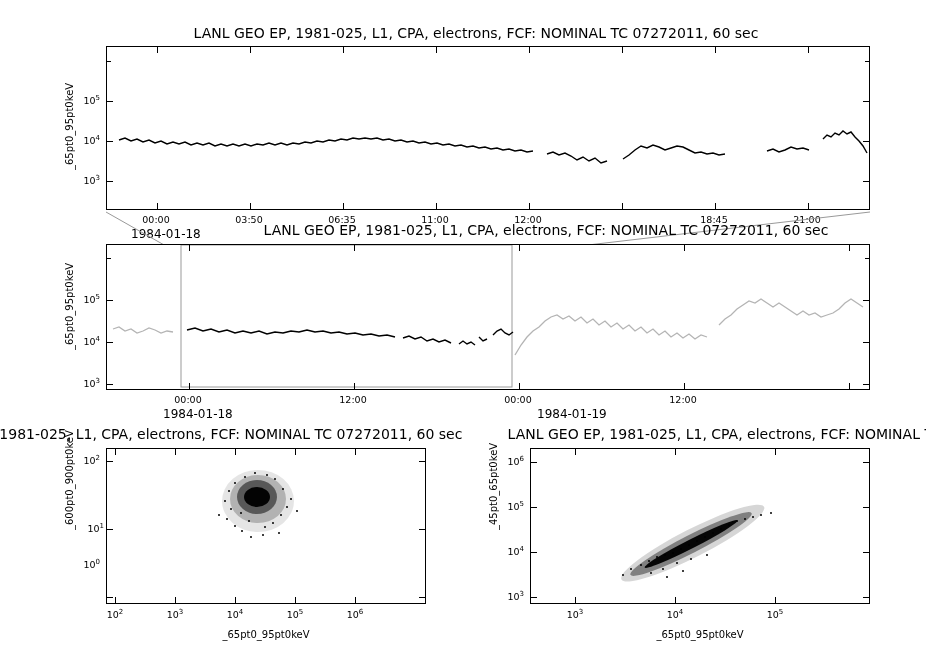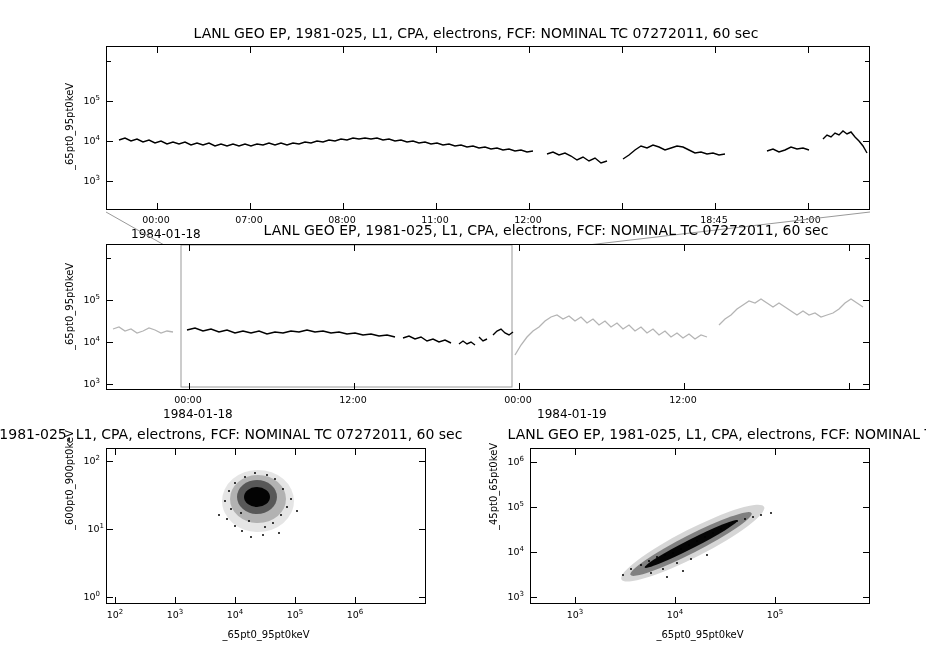--- a/index.html
+++ b/index.html
@@ -118,22 +118,22 @@
         <path d="M716,92 L720,88 L724,90 L728,86 L732,88 L736,84 L740,87 L744,85 L748,90 L752,94 L756,99 L760,106"></path>
       </g>
     </svg>
   </div>
 
   <div class="tick-label-y" style="left:72px; top:174px; width:28px;"><span>10</span><span class="sup">3</span></div>
   <div class="tick-label-y" style="left:72px; top:134px; width:28px;"><span>10</span><span class="sup">4</span></div>
   <div class="tick-label-y" style="left:72px; top:94px; width:28px;"><span>10</span><span class="sup">5</span></div>
 
   <div class="tick-label-x" style="left:126px; top:214px; width:60px;">00:00</div>
-  <div class="tick-label-x" style="left:219px; top:214px; width:60px;">07:00</div>
-  <div class="tick-label-x" style="left:312px; top:214px; width:60px;">08:00</div>
+  <div class="tick-label-x" style="left:219px; top:214px; width:60px;">03:50</div>
+  <div class="tick-label-x" style="left:312px; top:214px; width:60px;">06:35</div>
   <div class="tick-label-x" style="left:405px; top:214px; width:60px;">11:00</div>
   <div class="tick-label-x" style="left:498px; top:214px; width:60px;">12:00</div>
   <div class="tick-label-x" style="left:622px; top:214px; width:60px;margin-top:44px;">15:00</div>
   <div class="tick-label-x" style="left:684px; top:214px; width:60px;">18:45</div>
   <div class="tick-label-x" style="left:777px; top:214px; width:60px;">21:00</div>
 
   <div class="datestamp" style="left:131px; top:227px;">1984-01-18</div>
 </div>
 
 <svg class="panel" style="left:0; top:206px;" width="926" height="60">
@@ -255,21 +255,21 @@
         <circle cx="112" cy="66" r="1"></circle>
           <circle cx="190" cy="62" r="1"></circle>
           <circle cx="144" cy="88" r="1"></circle>
         <circle cx="156" cy="86" r="1"></circle>
           <circle cx="134" cy="64" r="1"></circle>
           <circle cx="172" cy="84" r="1"></circle>
       </g>
     </svg>
   </div>
 
-  <div class="tick-label-y" style="left:72px; top:590px; width:28px;"><span>10</span><span class="sup">0</span></div>
+  <div class="tick-label-y" style="left:72px; top:558px; width:28px;"><span>10</span><span class="sup">0</span></div>
   <div class="tick-label-y" style="left:76px; top:522px; width:28px;"><span>10</span><span class="sup">1</span></div>
   <div class="tick-label-y" style="left:72px; top:454px; width:28px;"><span>10</span><span class="sup">2</span></div>
 
   <div class="tick-label-x" style="left:90px; top:608px; width:50px;"><span>10</span><span class="sup">2</span></div>
   <div class="tick-label-x" style="left:150px; top:608px; width:50px;"><span>10</span><span class="sup">3</span></div>
   <div class="tick-label-x" style="left:210px; top:608px; width:50px;"><span>10</span><span class="sup">4</span></div>
   <div class="tick-label-x" style="left:270px; top:608px; width:50px;"><span>10</span><span class="sup">5</span></div>
   <div class="tick-label-x" style="left:330px; top:608px; width:50px;"><span>10</span><span class="sup">6</span></div>
 
   <div class="xlabel" style="left:196px; top:629px; width:140px;">_65pt0_95pt0keV</div>

